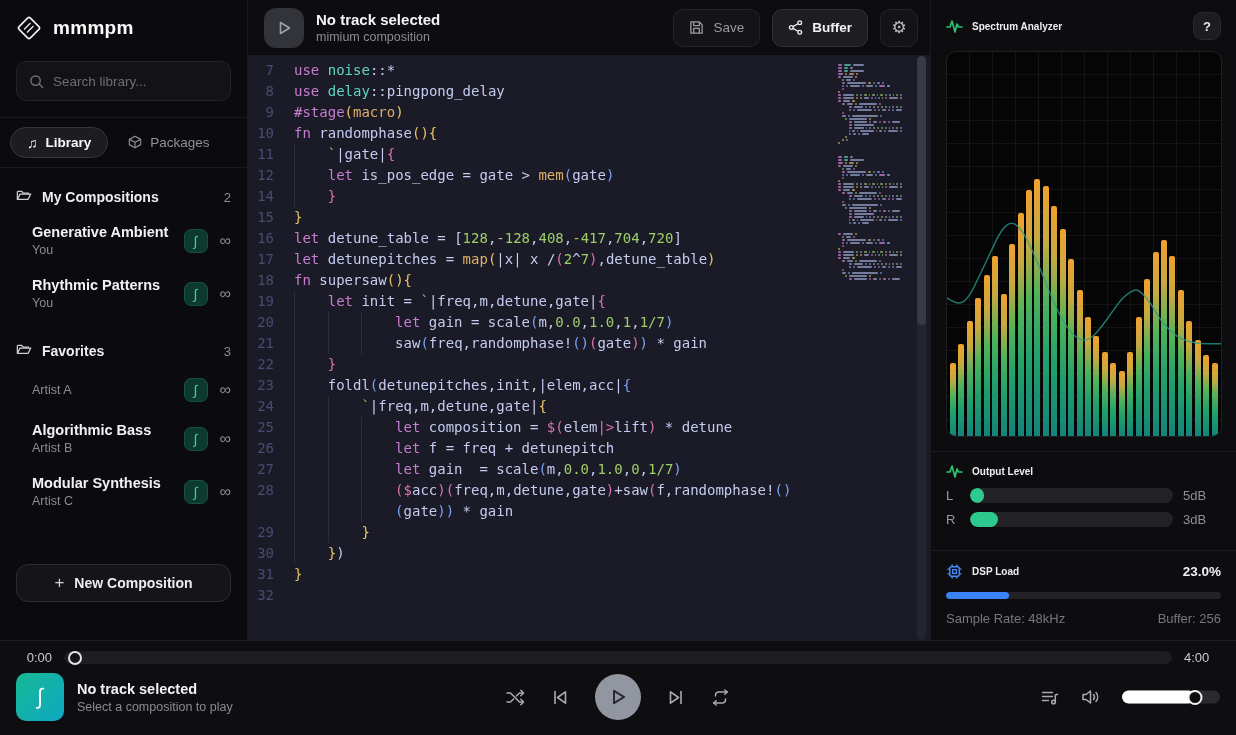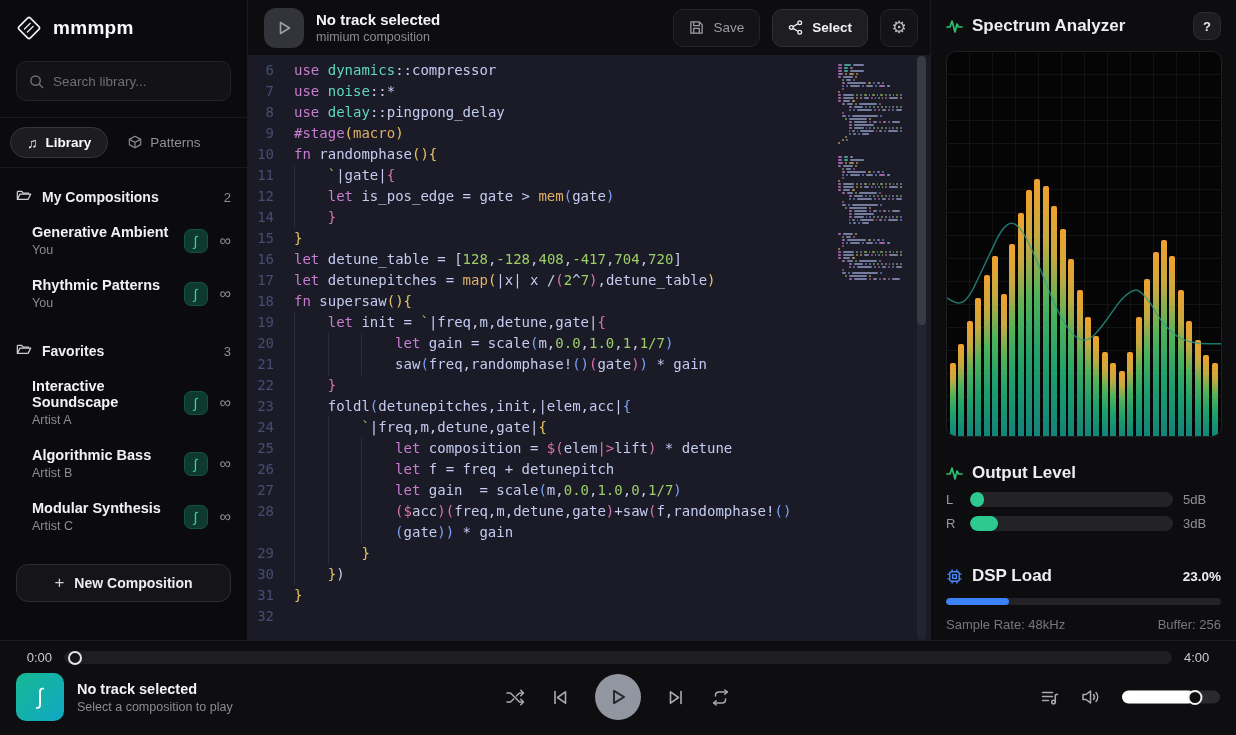--- a/index.html
+++ b/index.html
@@ -66,21 +66,21 @@
   .mm-row { height:2px; margin-bottom:1px; display:flex; }
   .mm-seg { height:2px; border-radius:1px; margin-right:2px; }
   .mm-gap { height:8px; }
   .vscroll { position:absolute; top:0; right:4px; width:9px; height:100%; background:rgba(255,255,255,0.045); border-radius:5px; }
   .vthumb { position:absolute; top:0; right:0; width:9px; height:46%; background:rgba(255,255,255,0.10); border-radius:5px; }
 
   
   .rpanel { width:306px; background:#0d0d10; border-left:1px solid #1b1b1f; display:flex; flex-direction:column; }
   .rp-sec { padding:12px 15px 14px 15px; }
   .rp-head { display:flex; align-items:center; gap:9px; margin-bottom:11px; }
-  .rp-title { font-size:17px; font-weight:700; color:#ededf2; flex:1; }
+  .rp-title { font-size:10px; font-weight:700; color:#ededf2; flex:1; }
   .help-btn { width:28px; height:28px; border-radius:9px; background:#1c1c21; border:1px solid #2a2a30; color:#e8e8ee; font-size:13px; font-weight:700; display:flex; align-items:center; justify-content:center; cursor:pointer; }
   .spectrum { position:relative; width:276px; height:386px; background:#050506; border:1px solid #1f1f24; border-radius:10px; overflow:hidden;
     background-image: linear-gradient(rgba(255,255,255,0.055) 1px, transparent 1px), linear-gradient(90deg, rgba(255,255,255,0.055) 1px, transparent 1px);
     background-size:23px 23px; background-position:-1px -1px; }
   .bars { position:absolute; left:3px; right:3px; bottom:0; top:0; display:flex; align-items:flex-end; justify-content:space-between; }
   .bar { width:6px; border-radius:2px 2px 0 0;
     background:linear-gradient(to top,#14837a 0%, #1fa06c 30%, #4fb35a 55%, #c7a93f 78%, #f0a12e 100%); }
   .spec-curve { position:absolute; inset:0; width:100%; height:100%; }
   .divider { height:1px; background:#1b1b1f; }
   .meter-row { display:flex; align-items:center; margin:9px 0; gap:10px; }
@@ -146,21 +146,21 @@
           <span class="tab-ic">♫</span>
           <span>Library</span>
         </div>
         <div class="tab">
           <span class="tab-ic">
             <svg width="14" height="14" viewBox="0 0 16 16" fill="none" stroke="currentColor" stroke-width="1.3" stroke-linejoin="round">
                 <path d="M8 1.5 14.5 5v6L8 14.5 1.5 11V5z"></path>
                 <path d="M1.5 5 8 8.3 14.5 5M8 8.3v6.2"></path>
               </svg>
           </span>
-          <span>Patterns</span>
+          <span>Packages</span>
         </div>
       </div>
 
       <div class="side-list">
         <div class="sec-head">
           <span class="folder">
             <svg width="16" height="14" viewBox="0 0 18 15" fill="none" stroke="currentColor" stroke-width="1.4" stroke-linejoin="round">
                 <path d="M1.5 3.5v9h12l3-6h-12l-3 6"></path>
                 <path d="M1.5 3.5h5l1.5 2h6v1"></path>
               </svg>
@@ -191,21 +191,20 @@
             <svg width="16" height="14" viewBox="0 0 18 15" fill="none" stroke="currentColor" stroke-width="1.4" stroke-linejoin="round">
                 <path d="M1.5 3.5v9h12l3-6h-12l-3 6"></path>
                 <path d="M1.5 3.5h5l1.5 2h6v1"></path>
               </svg>
           </span>
           <span class="sec-title">Favorites</span>
           <span class="sec-count">3</span>
         </div>
         <div class="side-item">
           <div class="si-main">
-            <div class="si-title">Interactive Soundscape</div>
             <div class="si-sub">Artist A</div>
           </div>
           <span class="si-badge">∫</span>
           <span class="si-inf">∞</span>
         </div>
         <div class="side-item">
           <div class="si-main">
             <div class="si-title">Algorithmic Bass</div>
             <div class="si-sub">Artist B</div>
           </div>
@@ -248,30 +247,29 @@
             </svg>
           <span>Save</span>
         </div>
         <div class="tb-btn publish">
           <svg width="15" height="15" viewBox="0 0 16 16" fill="none" stroke="currentColor" stroke-width="1.4">
               <circle cx="12.5" cy="3" r="2"></circle>
               <circle cx="3.5" cy="8" r="2"></circle>
               <circle cx="12.5" cy="13" r="2"></circle>
               <path d="M5.3 7.1 10.7 4M5.3 8.9l5.4 3.1"></path>
             </svg>
-          <span>Select</span>
+          <span>Buffer</span>
         </div>
         <div class="tb-gear">
           <span>⚙</span>
         </div>
       </div>
 
       <div class="code-wrap">
         <div class="code-area" id="code-area">
-            <div class="code-line"><span class="ln">6</span><span class="t-k">use </span><span class="t-m">dynamics</span><span class="t-p">::compressor</span></div>
             <div class="code-line"><span class="ln">7</span><span class="t-k">use </span><span class="t-m">noise</span><span class="t-p">::*</span></div>
             <div class="code-line"><span class="ln">8</span><span class="t-k">use </span><span class="t-m">delay</span><span class="t-p">::pingpong_delay</span></div>
             <div class="code-line"><span class="ln">9</span><span class="t-k">#stage</span><span class="t-y">(</span><span class="t-f">macro</span><span class="t-y">)</span></div>
             <div class="code-line"><span class="ln">10</span><span class="t-k">fn </span><span class="t-p">randomphase</span><span class="t-y">(){</span></div>
             <div class="code-line"><span class="ln">11</span><span class="ind"></span><span class="t-s">`</span><span class="t-p">|gate|</span><span class="t-pk">{</span></div>
             <div class="code-line"><span class="ln">12</span><span class="ind"></span><span class="t-k">let </span><span class="t-p">is_pos_edge = gate &gt; </span><span class="t-f">mem</span><span class="t-b">(</span><span class="t-p">gate</span><span class="t-b">)</span></div>
             <div class="code-line"><span class="ln">14</span><span class="ind"></span><span class="t-pk">}</span></div>
             <div class="code-line"><span class="ln">15</span><span class="t-y">}</span></div>
             <div class="code-line"><span class="ln">16</span><span class="t-k">let </span><span class="t-p">detune_table = [</span><span class="t-n">128</span><span class="t-p">,</span><span class="t-n">-128</span><span class="t-p">,</span><span class="t-n">408</span><span class="t-p">,</span><span class="t-n">-417</span><span class="t-p">,</span><span class="t-n">704</span><span class="t-p">,</span><span class="t-n">720</span><span class="t-p">]</span></div>
             <div class="code-line"><span class="ln">17</span><span class="t-k">let </span><span class="t-p">detunepitches = </span><span class="t-f">map</span><span class="t-y">(</span><span class="t-p">|x| x /</span><span class="t-pk">(</span><span class="t-n">2</span><span class="t-p">^</span><span class="t-n">7</span><span class="t-pk">)</span><span class="t-p">,detune_table</span><span class="t-y">)</span></div>

